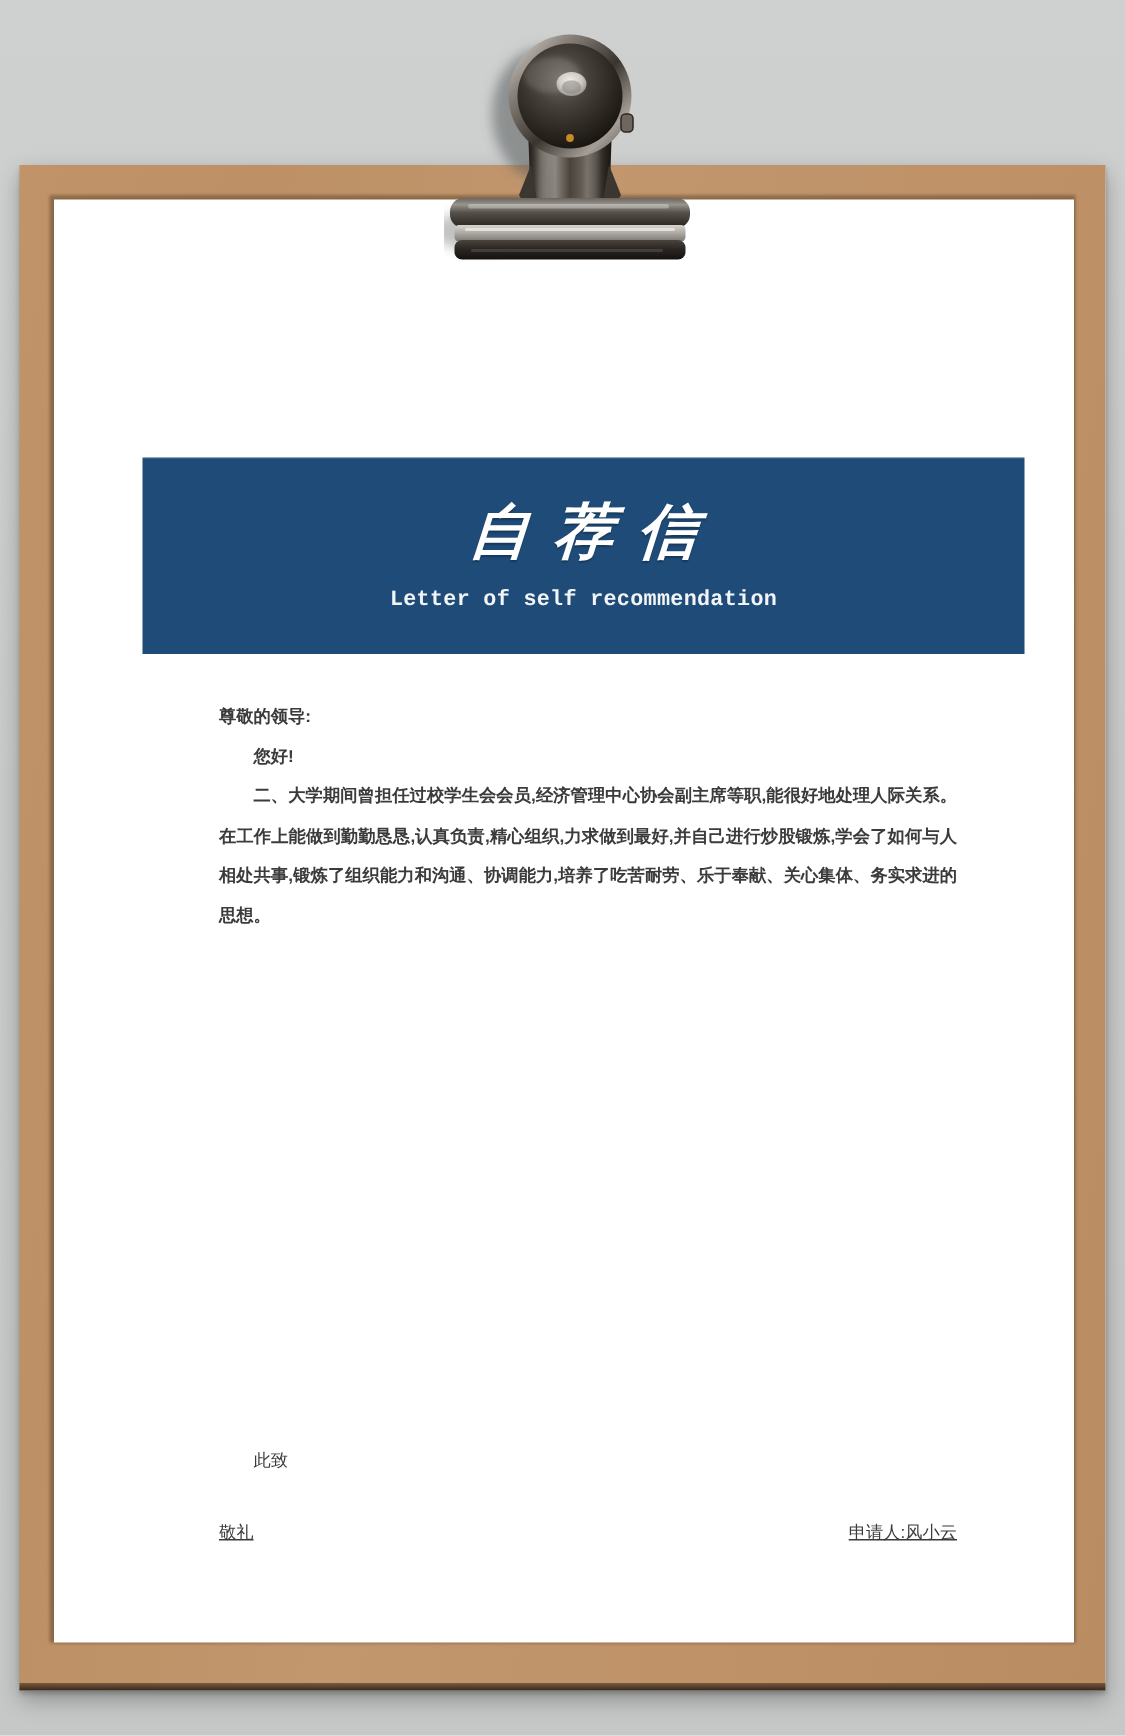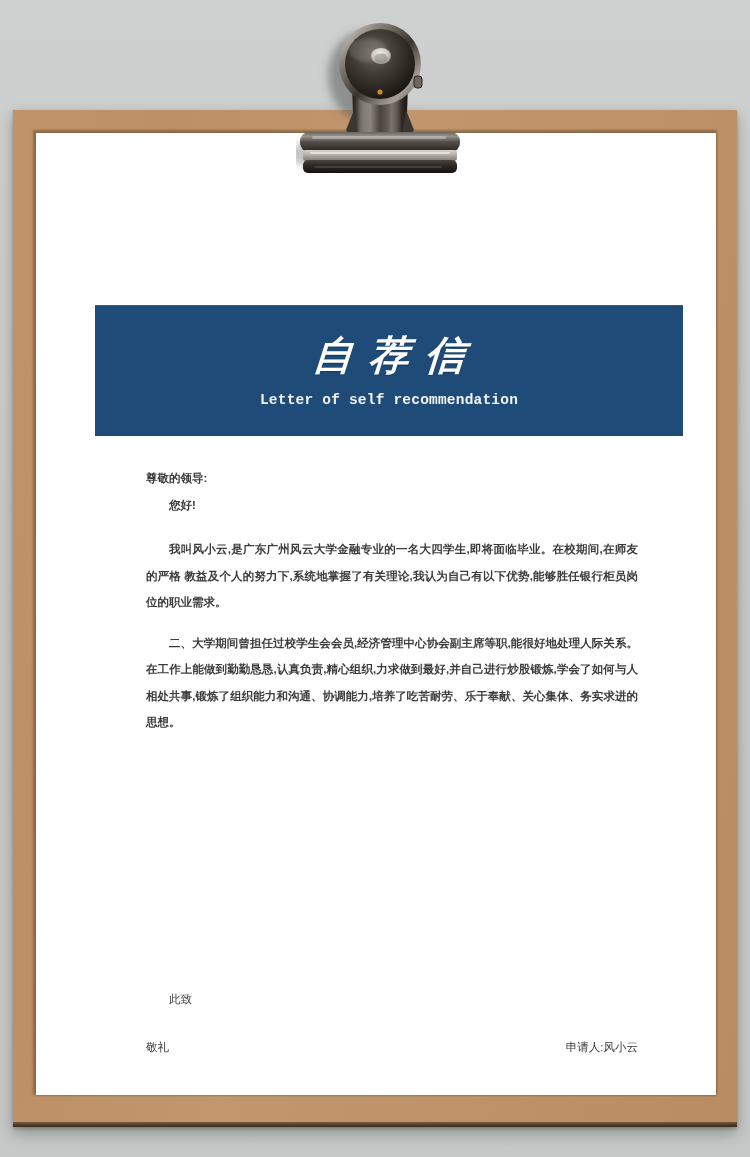--- a/index.html
+++ b/index.html
@@ -148,26 +148,27 @@
   
   #closing {
     position: absolute;
     left: 110px;
     top: 828px;
     width: 492px;
     color: #3b3b3b;
     font-size: 11.5px;
     line-height: 26px;
   }
-  #closing-1 { text-indent: 2em; margin-bottom: 22px; margin-top: 25px; }
+  #closing-1 { text-indent: 2em; margin-bottom: 22px; }
 
   #closing-row {
     display: flex;
     align-items: center;
     justify-content: space-between;
+    text-decoration: underline;
   }
   #signature { white-space: nowrap; }
 </style>
 </head>
 <body>
 
 <div id="wall"></div>
 
 <div id="clipboard">
 
@@ -180,21 +181,20 @@
       <div id="banner-subtitle">Letter of self recommendation</div>
     </div>
 
     <div id="letter-body">
 
       <p id="salutation" class="p tight">尊敬的领导:</p>
 
       <p id="greeting" class="p tight">您好!</p>
 
 
-      <p class="p indent" style="margin-top:18px;">我叫风小云,是广东广州风云大学金融专业的一名大四学生,即将面临毕业。在校期间,在师友的严格 教益及个人的努力下,系统地掌握了有关理论,我认为自己有以下优势,能够胜任银行柜员岗位的职业需求。</p>
 
 
       <p class="p indent">二、大学期间曾担任过校学生会会员,经济管理中心协会副主席等职,能很好地处理人际关系。在工作上能做到勤勤恳恳,认真负责,精心组织,力求做到最好,并自己进行炒股锻炼,学会了如何与人相处共事,锻炼了组织能力和沟通、协调能力,培养了吃苦耐劳、乐于奉献、关心集体、务实求进的思想。</p>
 
     </div>
 
     <div id="closing">
       <div id="closing-1">此致</div>
 
       <div id="closing-row">

